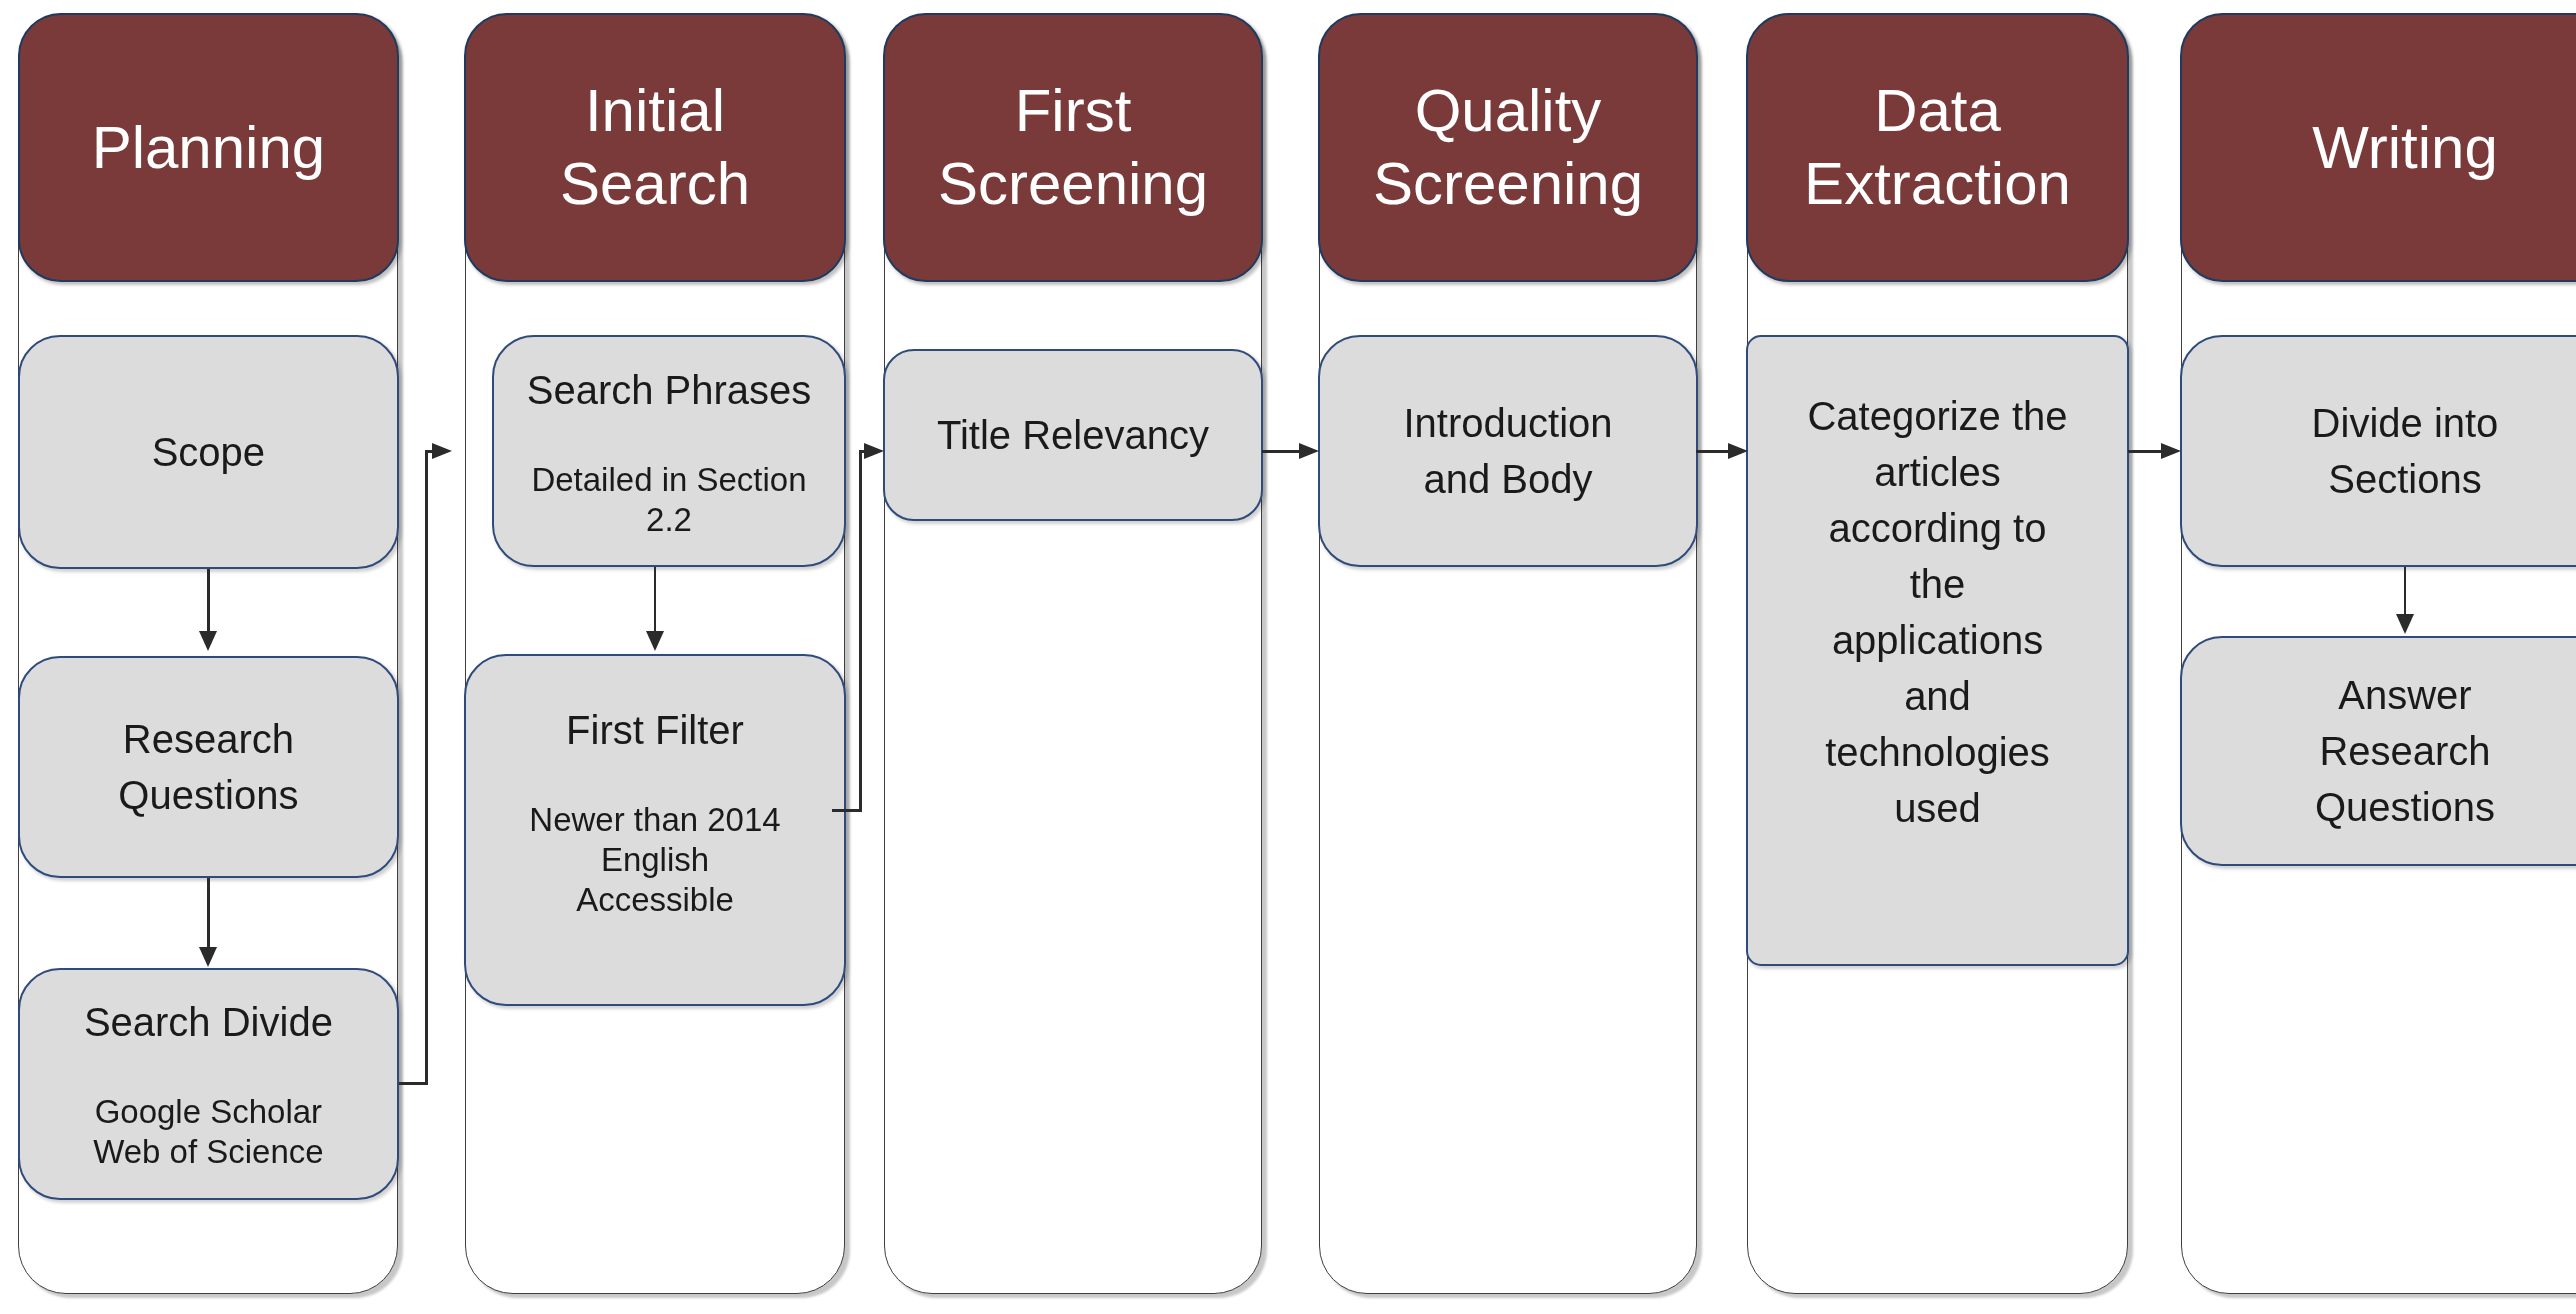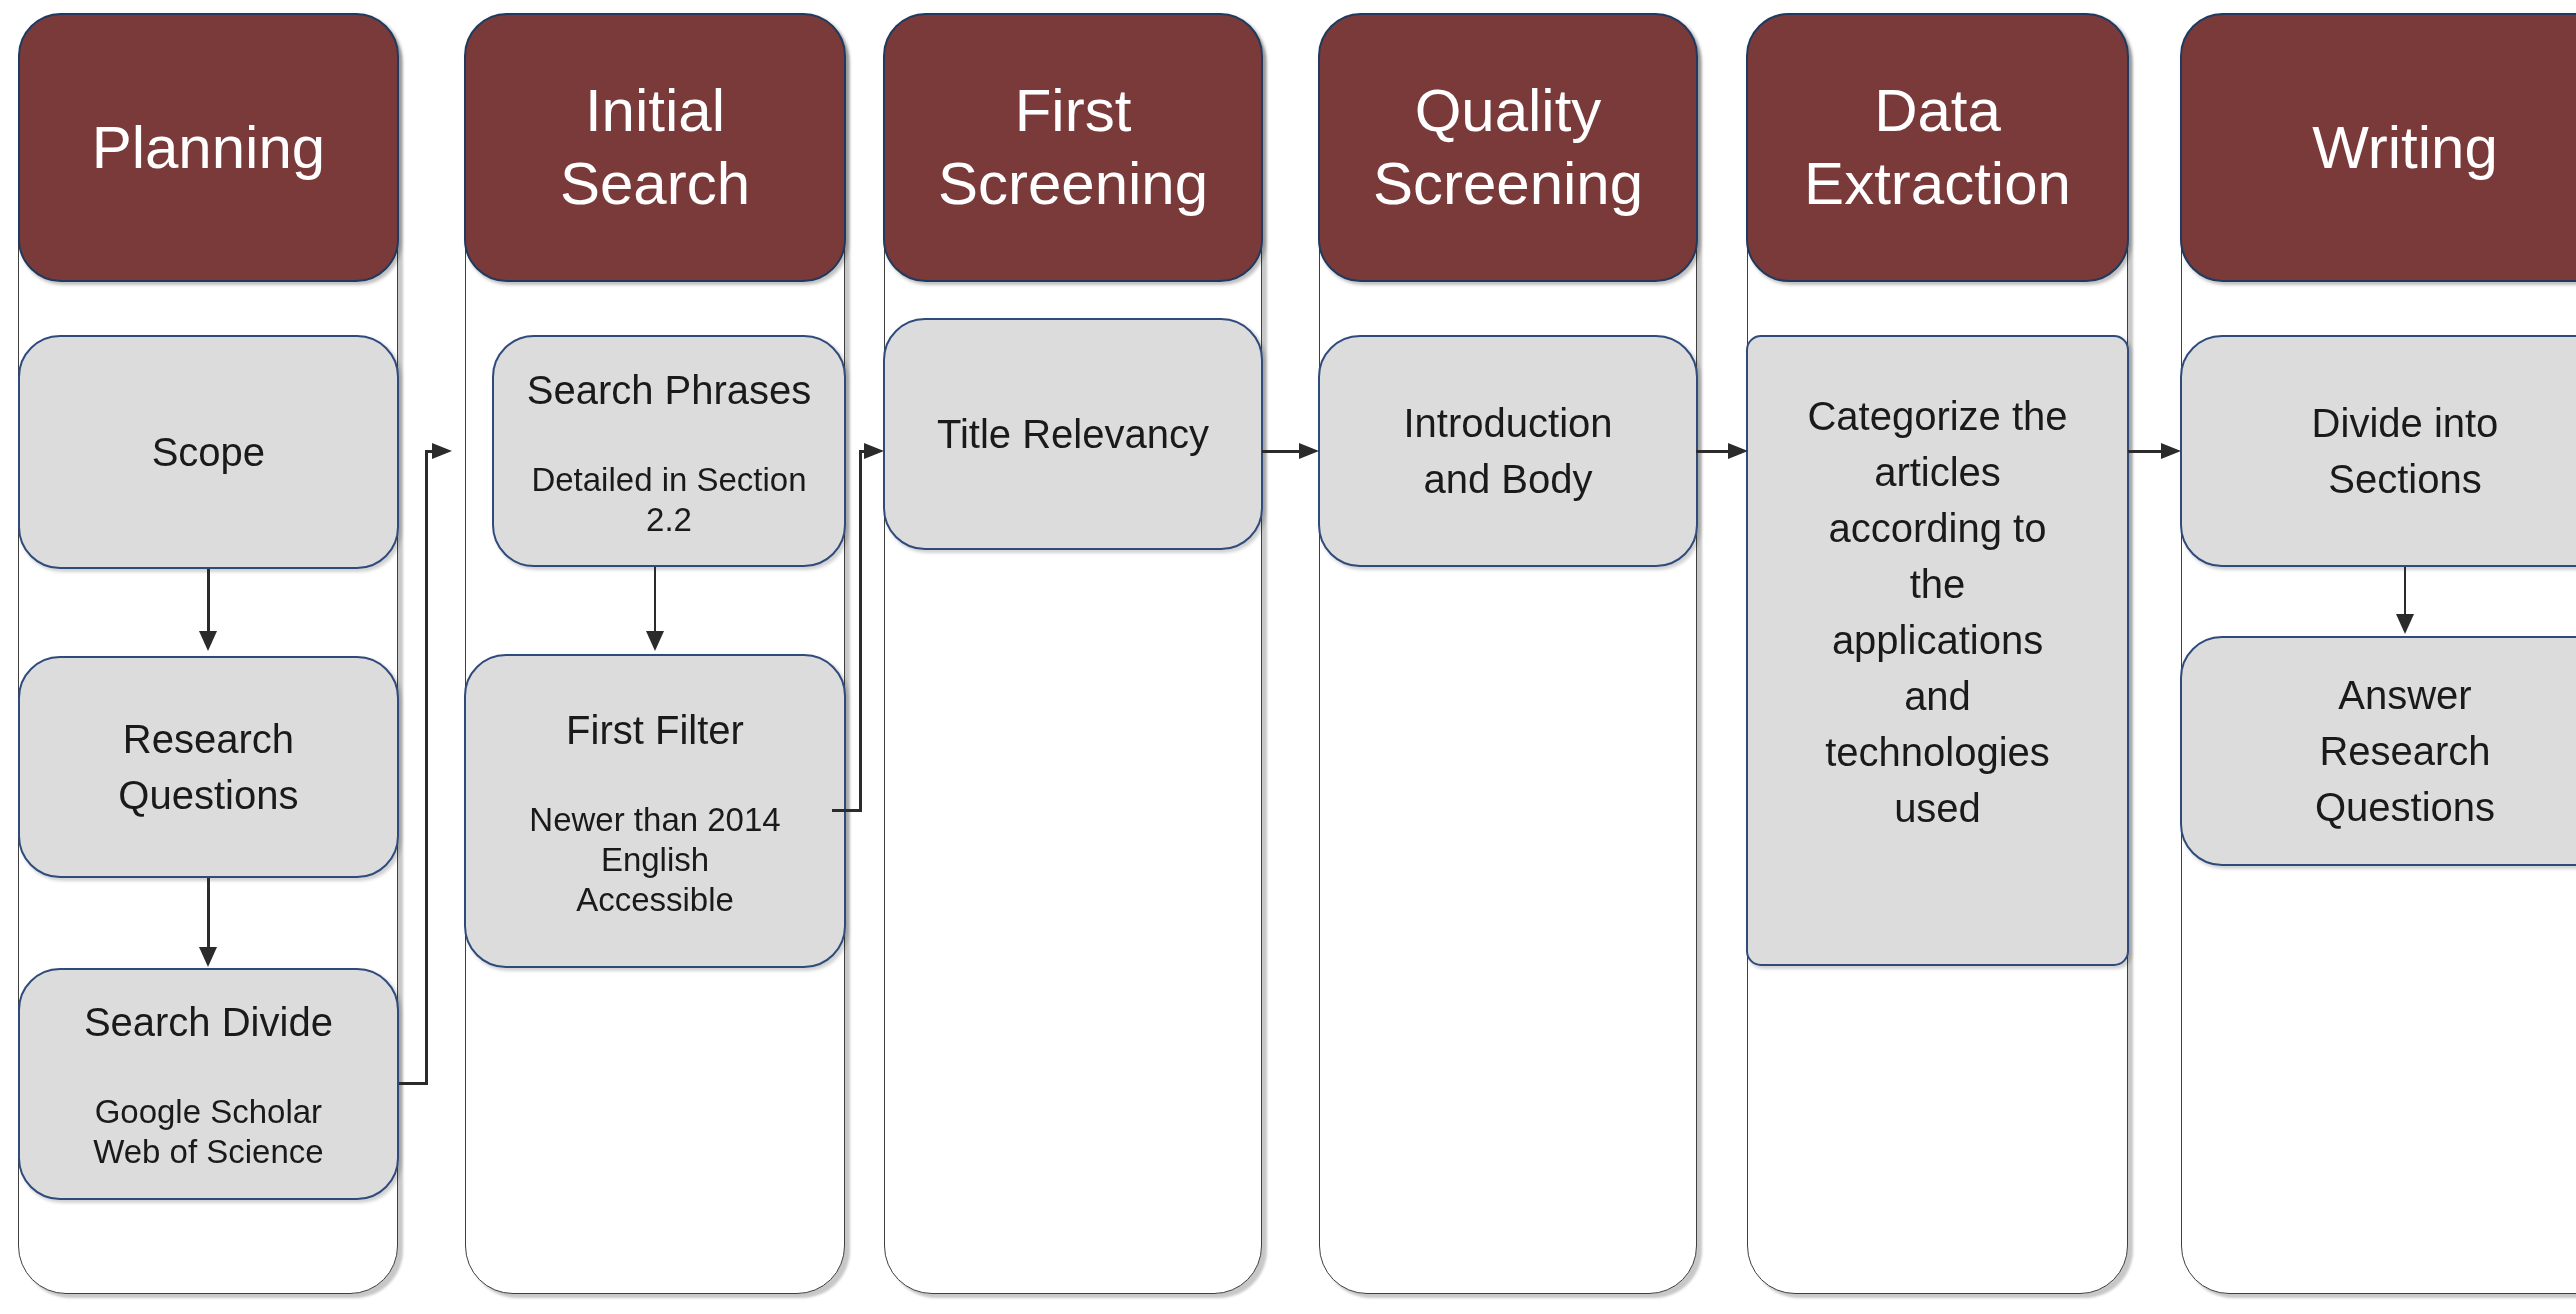--- a/index.html
+++ b/index.html
@@ -50,22 +50,22 @@
     box-shadow:2.5px 2.5px 3.3px rgba(0,0,0,0.18);
     box-sizing:border-box;
   }
   .box .t{font-size:40px;line-height:56px;white-space:pre-line;}
   .box .s{font-size:33px;line-height:40px;white-space:pre-line;margin-top:42px;}
 
   .b-scope{top:321px;height:234px;}
   .b-rq{top:642px;height:222px;}
   .b-sm{top:954px;height:232px;justify-content:flex-start;padding-top:23.4px;}
   .b-sp{top:321px;height:232px;justify-content:flex-start;padding-top:25px;margin-left:28px;}
-  .b-ff{top:640px;height:314px;justify-content:flex-start;padding-top:46px;}
-  .b-tr{top:304px;height:232px;}
+  .b-ff{top:640px;height:352px;justify-content:flex-start;padding-top:46px;}
+  .b-tr{top:335px;height:172px;border-radius:31px;}
   .b-ib{top:321px;height:232px;}
   .b-cat{top:321px;height:631px;padding-bottom:77px;border-radius:15px;}
   .b-ds{top:321px;height:232px;}
   .b-arq{top:622px;height:230px;}
 
   
   .va{
     position:absolute;left:50%;transform:translateX(-50%);
     display:flex;flex-direction:column;align-items:center;
   }

